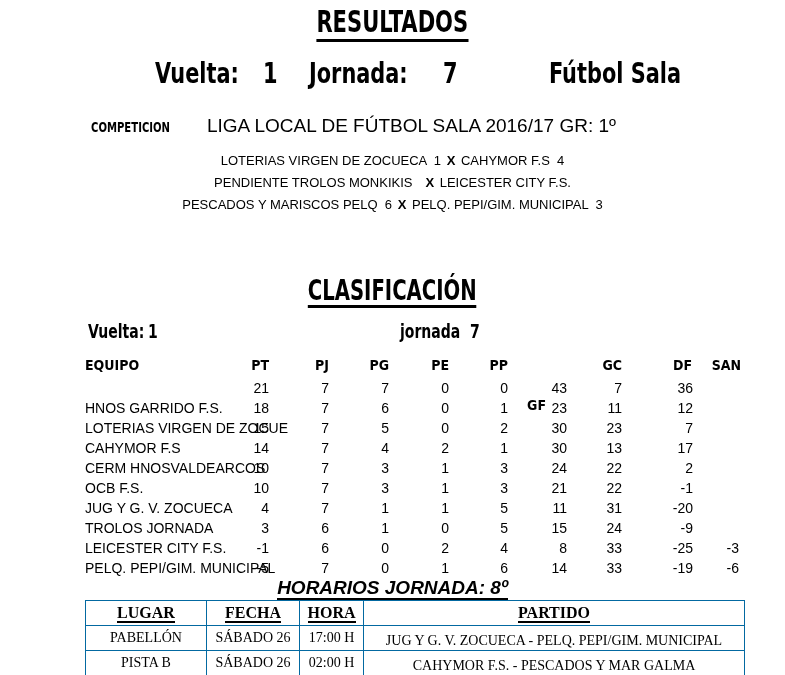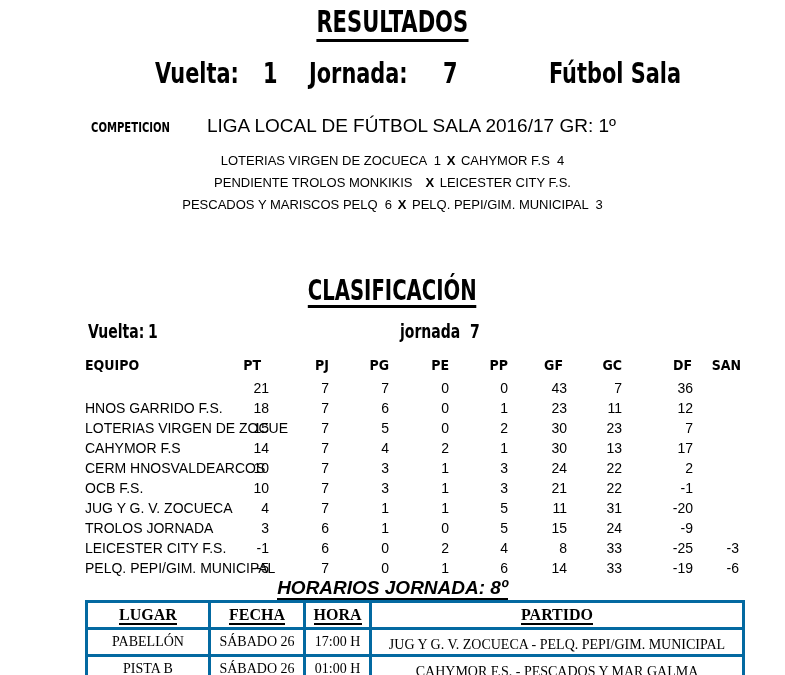--- a/index.html
+++ b/index.html
@@ -142,21 +142,21 @@
   }
 
   #horarios-table {
     left: 85px; top: 600px;
     width: 660px;
     border-collapse: collapse;
     table-layout: fixed;
     font-family: "Liberation Serif", serif;
   }
   #horarios-table td, #horarios-table th {
-    border: 3px solid #0369a1;
+    border: 1px solid #0369a1;
     padding: 0;
     text-align: center;
     vertical-align: middle;
     font-weight: 400;
     font-size: 14px;
   }
   #horarios-table thead td {
     height: 24px;
     font-size: 16px;
     font-weight: 700;
@@ -228,26 +228,26 @@
   <div class="cell" style="left:88px;"><span>Vuelta:</span></div>
   <div class="cell" style="left:148px;"><span>1</span></div>
   <div class="cell" style="left:400px;"><span>jornada</span></div>
   <div class="cell" style="left:470px;"><span>7</span></div>
 </div>
 
 <div class="abs" id="standings">
 
   <div class="st-head">
     <div class="c" style="left:0px;">EQUIPO</div>
-    <div class="c num" style="left:144px; width:32px;">PT</div>
+    <div class="c num" style="left:152px; width:32px;">PT</div>
     <div class="c num" style="left:212px; width:32px;">PJ</div>
     <div class="c num" style="left:272px; width:32px;">PG</div>
     <div class="c num" style="left:332px; width:32px;">PE</div>
     <div class="c num" style="left:391px; width:32px;">PP</div>
-    <div class="c num" style="left:446px; width:32px;">GF</div>
+    <div class="c num" style="left:429px; width:32px;margin-top:40px;">GF</div>
     <div class="c num" style="left:505px; width:32px;">GC</div>
     <div class="c num" style="left:575px; width:32px;">DF</div>
     <div class="c num" style="left:618px; width:38px;">SAN</div>
   </div>
 
   <div class="st-row">
     <div class="c num" style="left:148px; width:36px;">21</div>
     <div class="c num" style="left:208px; width:36px;">7</div>
     <div class="c num" style="left:268px; width:36px;">7</div>
     <div class="c num" style="left:328px; width:36px;">0</div>
@@ -384,17 +384,17 @@
   <tbody>
     <tr>
       <td>PABELLÓN</td>
       <td>SÁBADO 26</td>
       <td>17:00 H</td>
       <td class="partido">JUG Y G. V. ZOCUECA  -  PELQ. PEPI/GIM. MUNICIPAL</td>
     </tr>
     <tr>
       <td>PISTA B</td>
       <td>SÁBADO 26</td>
-      <td>01:00 H</td>
+      <td>02:00 H</td>
       <td class="partido">CAHYMOR F.S.  -  PESCADOS Y MAR GALMA</td>
     </tr>
   </tbody>
 </table>
 
 </body></html>

